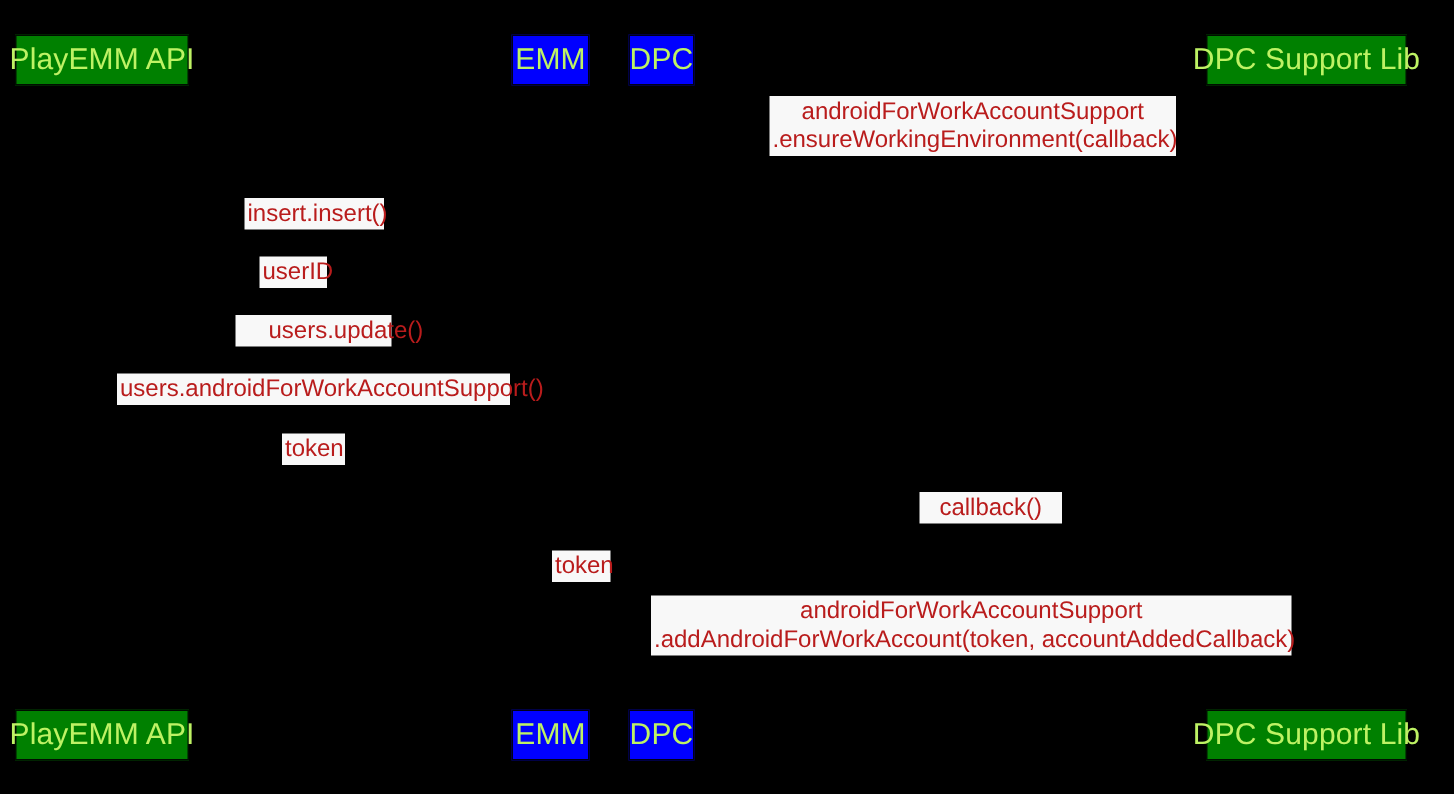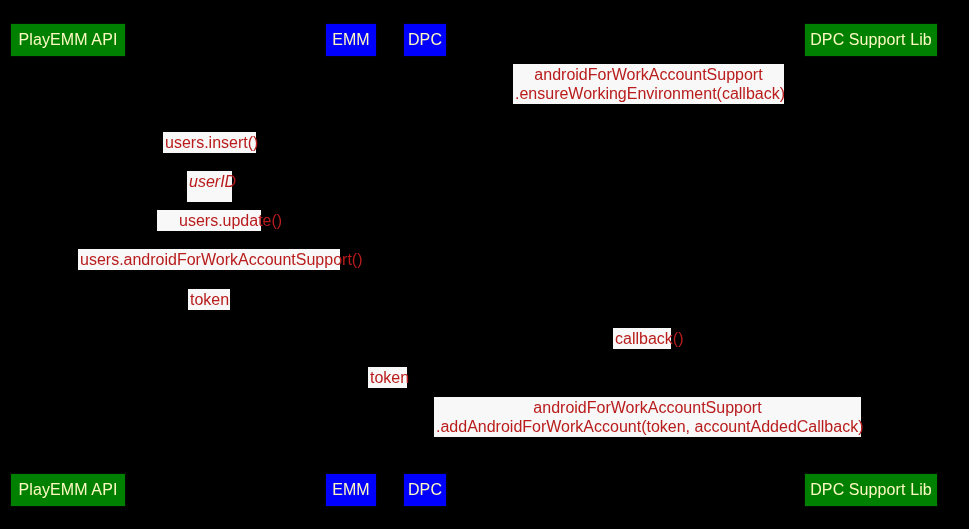--- a/index.html
+++ b/index.html
@@ -15,29 +15,29 @@
     background: #000000;
     font-family: "Liberation Sans", sans-serif;
     overflow: hidden;
   }
   .participant {
     position: absolute;
     box-sizing: border-box;
     display: flex;
     align-items: center;
     justify-content: center;
-    color: #fef9c3;
-    font-size: 16px;
+    color: #bef264;
+    font-size: 20px;
     line-height: 1;
     letter-spacing: 0.1px;
     white-space: nowrap;
     border: 1px solid rgba(0,0,0,0.9);
   }
   .participant.green { background: #008000; }
-  .participant.blue  { background: #0000ff; }
+  .participant.blue  { background: #0000ff; margin-left: 16px; }
 
   .lifeline {
     position: absolute;
     width: 1px;
     background: #000000;
   }
 
   .arrow {
     position: absolute;
     height: 1px;
@@ -117,23 +117,23 @@
       <div class="participant blue" style="left: 403px; top: 473px; width: 44px; height: 34px;">
         <span>DPC</span>
       </div>
       <div class="participant green" style="left: 804px; top: 473px; width: 134px; height: 34px;">
         <span>DPC Support Lib</span>
       </div>
     </div>
   <div id="messages-layer">
       <div class="msg" style="left: 513px; top: 64px; width: 271px; height: 40px;">androidForWorkAccountSupport
 .ensureWorkingEnvironment(callback)</div>
-      <div class="msg" style="left: 163px; top: 132px; width: 93px; height: 21px;">users.insert()</div>
-      <div class="msg" style="left: 187px; top: 171px; width: 45px; height: 31px; font-style: italic;">userID</div>
+      <div class="msg" style="left: 163px; top: 132px; width: 93px; height: 21px;">insert.insert()</div>
+      <div class="msg" style="left: 173px; top: 171px; width: 45px; height: 21px;">userID</div>
       <div class="msg" style="left: 157px; top: 210px; width: 104px; height: 21px; padding-left: 22px;">users.update()</div>
       <div class="msg" style="left: 78px; top: 249px; width: 262px; height: 21px;">users.androidForWorkAccountSupport()</div>
       <div class="msg" style="left: 188px; top: 289px; width: 42px; height: 21px;">token</div>
-      <div class="msg" style="left: 613px; top: 328px; width: 58px; height: 21px;">callback()</div>
+      <div class="msg" style="left: 613px; top: 328px; width: 95px; height: 21px;">callback()</div>
       <div class="msg" style="left: 368px; top: 367px; width: 39px; height: 21px;">token</div>
       <div class="msg" style="left: 434px; top: 397px; width: 427px; height: 40px;">androidForWorkAccountSupport
 .addAndroidForWorkAccount(token, accountAddedCallback)</div>
     </div>
 </div>
 
 </body></html>

